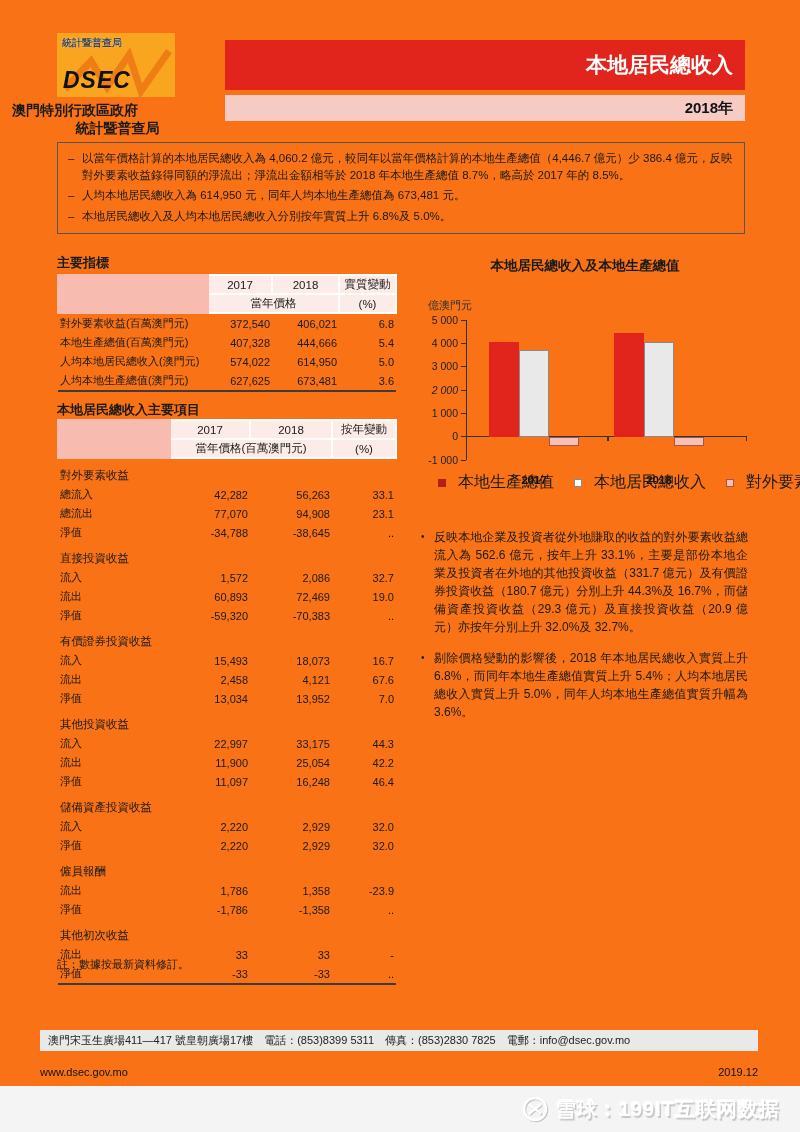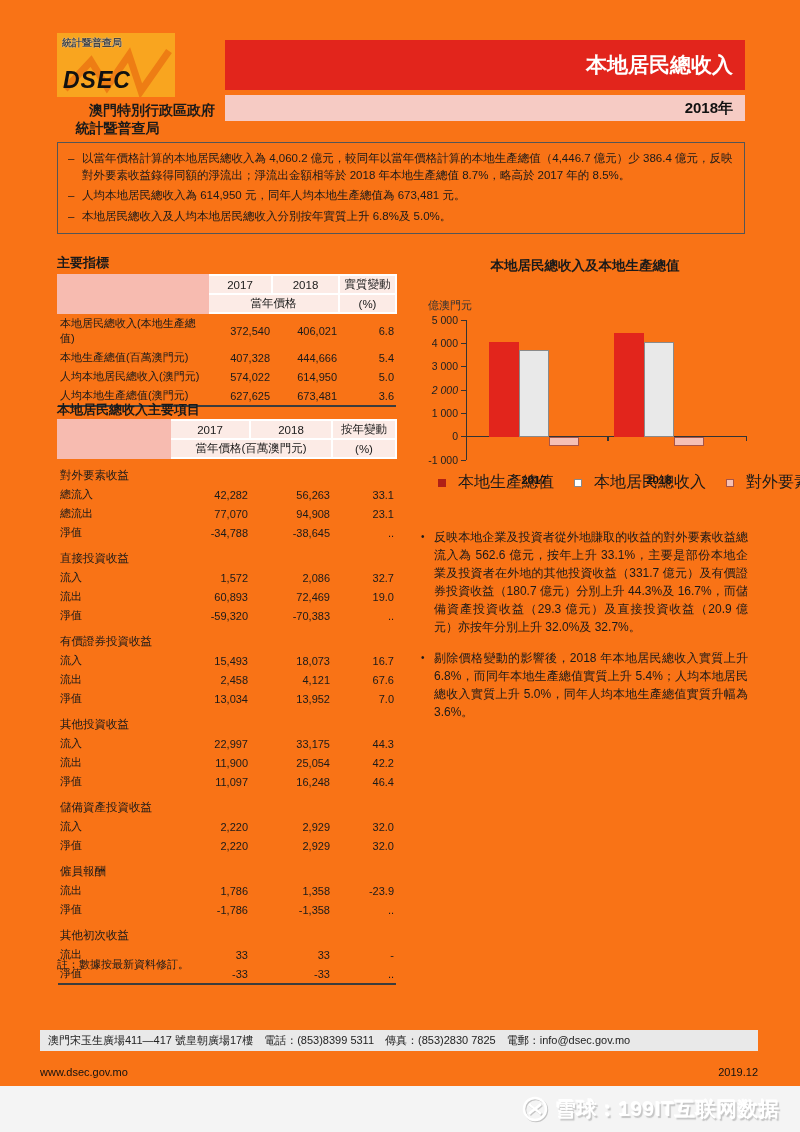--- a/index.html
+++ b/index.html
@@ -9,21 +9,21 @@
     overflow:hidden;
   }
 
   
   .logo-box { position:absolute; left:57px; top:33px; width:118px; height:64px; background:#f9a51f; }
   .logo-top { position:absolute; left:5px; right:5px; top:3px; display:flex; justify-content:space-between;
               font-size:10px; font-weight:bold; color:#444; text-shadow:0 0 1px #fff; }
   .logo-zigzag { position:absolute; left:0; bottom:0; }
   .logo-acronym { position:absolute; left:6px; bottom:3px; font-size:23px; font-weight:bold; font-style:italic;
                   color:#111; letter-spacing:1px; }
-  .gov-line1 { position:absolute; left:20px; top:102px; width:195px; text-align:right; font-weight:bold; font-size:14px; }
+  .gov-line1 { position:absolute; left:12px; top:102px; width:195px; text-align:left; font-weight:bold; font-size:14px; }
   .gov-line2 { position:absolute; left:20px; top:120px; width:195px; text-align:center; font-weight:bold; font-size:14px; }
   .title-banner { position:absolute; left:225px; top:40px; width:520px; height:50px; box-sizing:border-box;
                   background:#e2251c; color:#fff; font-size:21px; font-weight:bold; text-align:right;
                   line-height:50px; padding:0 12px; }
   .year-banner { position:absolute; left:225px; top:95px; width:520px; height:26px; box-sizing:border-box;
                  background:#f6cbc4; color:#111; font-size:15px; font-weight:bold; text-align:right;
                  line-height:26px; padding:0 12px; }
 
   
   .summary-box { position:absolute; left:57px; top:142px; width:688px; height:92px; box-sizing:border-box;
@@ -118,21 +118,21 @@
           <th>2018</th>
           <th>實質變動</th>
         </tr>
         <tr>
           <th colspan="2">當年價格</th>
           <th>(%)</th>
         </tr>
       </thead>
       <tbody>
         <tr class="first ">
-          <td class="rowlbl">本地居民總收入(本地生產總值)</td>
+          <td class="rowlbl">對外要素收益(百萬澳門元)</td>
           <td class="num">372,540</td>
           <td class="num">406,021</td>
           <td class="num">6.8</td>
         </tr>
         <tr>
           <td class="rowlbl">本地生產總值(百萬澳門元)</td>
           <td class="num">407,328</td>
           <td class="num">444,666</td>
           <td class="num">5.4</td>
         </tr>

